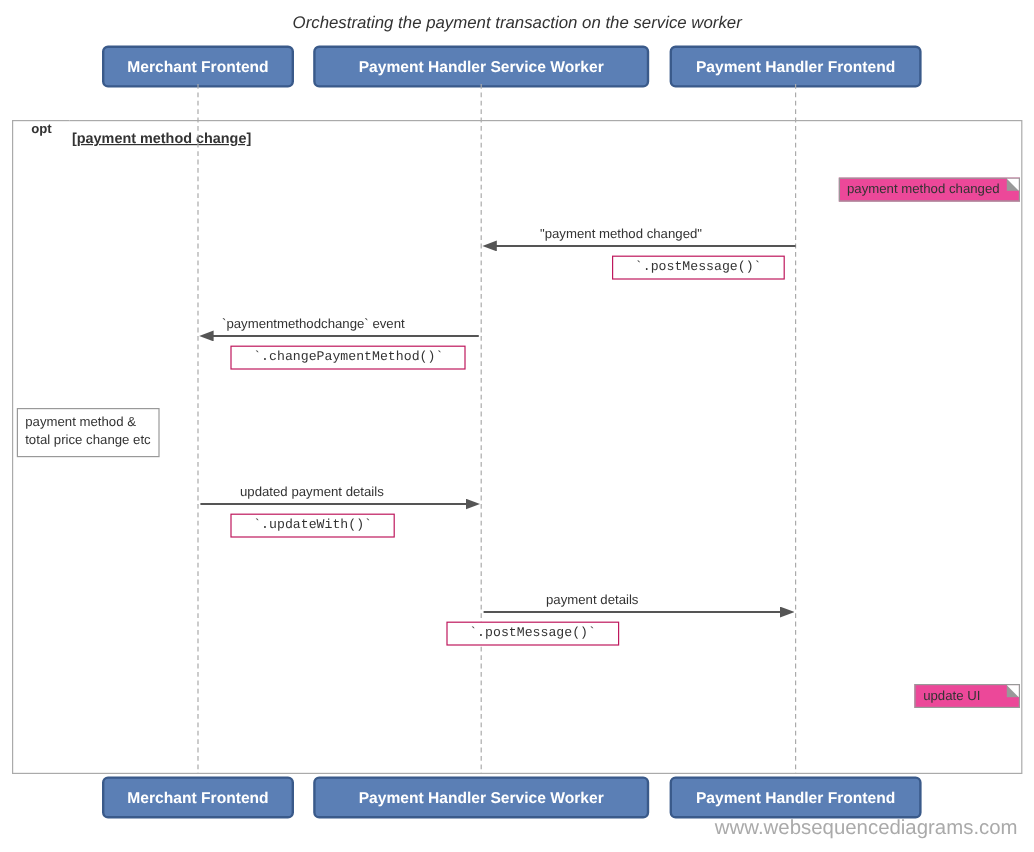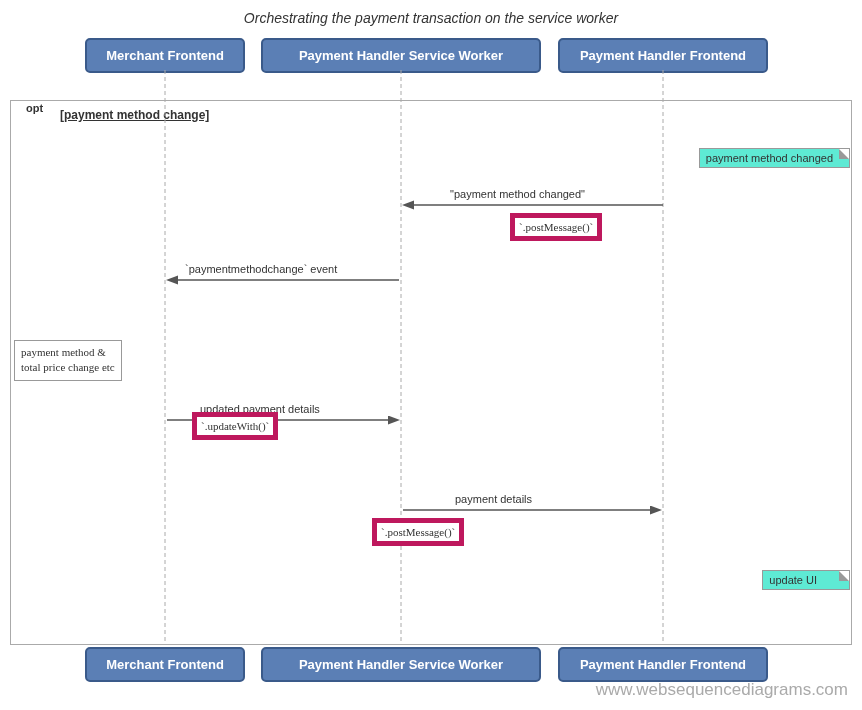--- a/index.html
+++ b/index.html
@@ -96,31 +96,31 @@
       font-size: 12px;
       color: #333;
       font-weight: bold;
       text-decoration: underline;
     }
 
     
     .method-box {
       position: absolute;
       background: #fff;
-      border: 5px solid #be185d;
+      border: 1px solid #be185d;
       font-size: 11px;
       color: #333;
-      padding: 3px 4px;
-      font-family: Liberation Serif, serif;
+      padding: 3px 18px;
+      font-family: Liberation Mono, monospace;
       white-space: nowrap;
     }
 
     .note-box-dogear {
       position: absolute;
-      background: #5eead4;
+      background: #ec4899;
       border: 1px solid #999;
       font-size: 11px;
       color: #333;
       padding: 3px 6px;
       white-space: nowrap;
     }
 
     .note-box-dogear::before {
       content: '';
       position: absolute;
@@ -191,24 +191,25 @@
       <marker id="arrow" markerWidth="8" markerHeight="8" refX="6" refY="3" orient="auto" markerUnits="strokeWidth">
         <path d="M0,0 L0,6 L8,3 z" fill="#555"></path>
       </marker>
     </defs>
   </svg>
 
   <div class="note-box-dogear" style="top:148px; right:12px; padding-right:16px;">payment method changed</div>
 
   <div class="note-box-dogear" style="top:570px; right:12px; padding-right:32px;">update UI</div>
 
-  <div style="position:absolute; top:340px; left:14px; font-size:11px; color:#333; border:1px solid #999; background:#fff; padding:4px 6px; white-space:pre-line; line-height:1.4;font-family:Liberation Serif, serif;">payment method &amp;
+  <div style="position:absolute; top:340px; left:14px; font-size:11px; color:#333; border:1px solid #999; background:#fff; padding:4px 6px; white-space:pre-line; line-height:1.4;">payment method &amp;
 total price change etc</div>
 
   <div class="method-box" style="top:213px; left:510px;">`.postMessage()`</div>
 
-
-  <div class="method-box" style="top:412px; left:192px;">`.updateWith()`</div>
+  <div class="method-box" style="top:288px; left:192px;">`.changePaymentMethod()`</div>
+
+  <div class="method-box" style="top:428px; left:192px;">`.updateWith()`</div>
 
   <div class="method-box" style="top:518px; left:372px;">`.postMessage()`</div>
 
   <div class="watermark">www.websequencediagrams.com</div>
 </div>
 
 </body></html>

